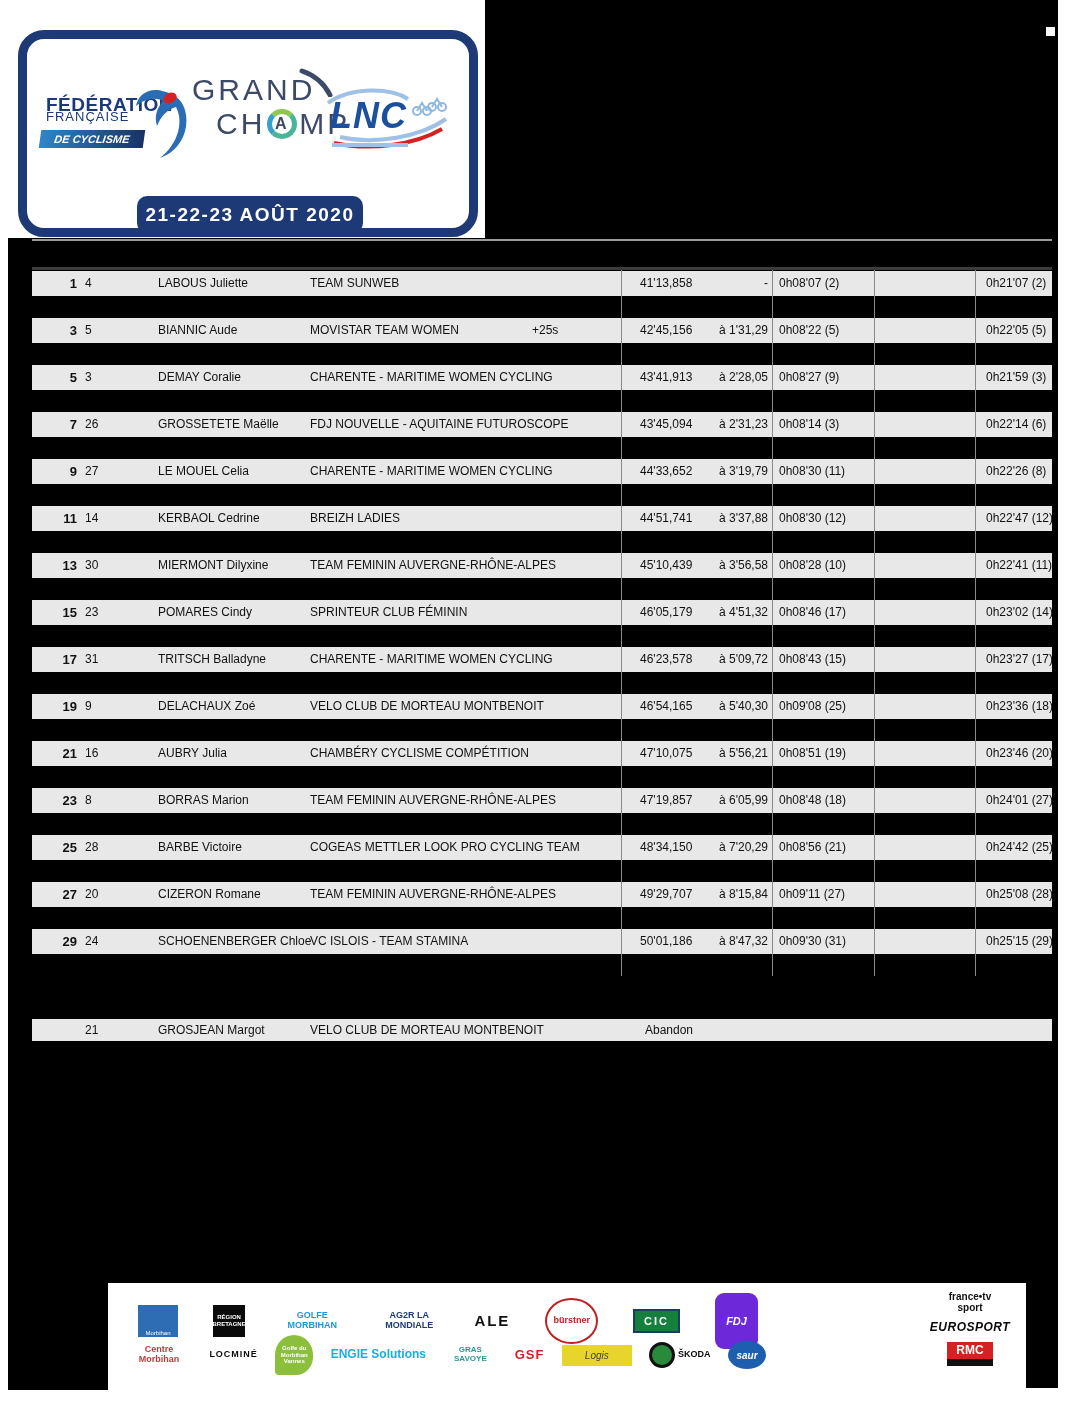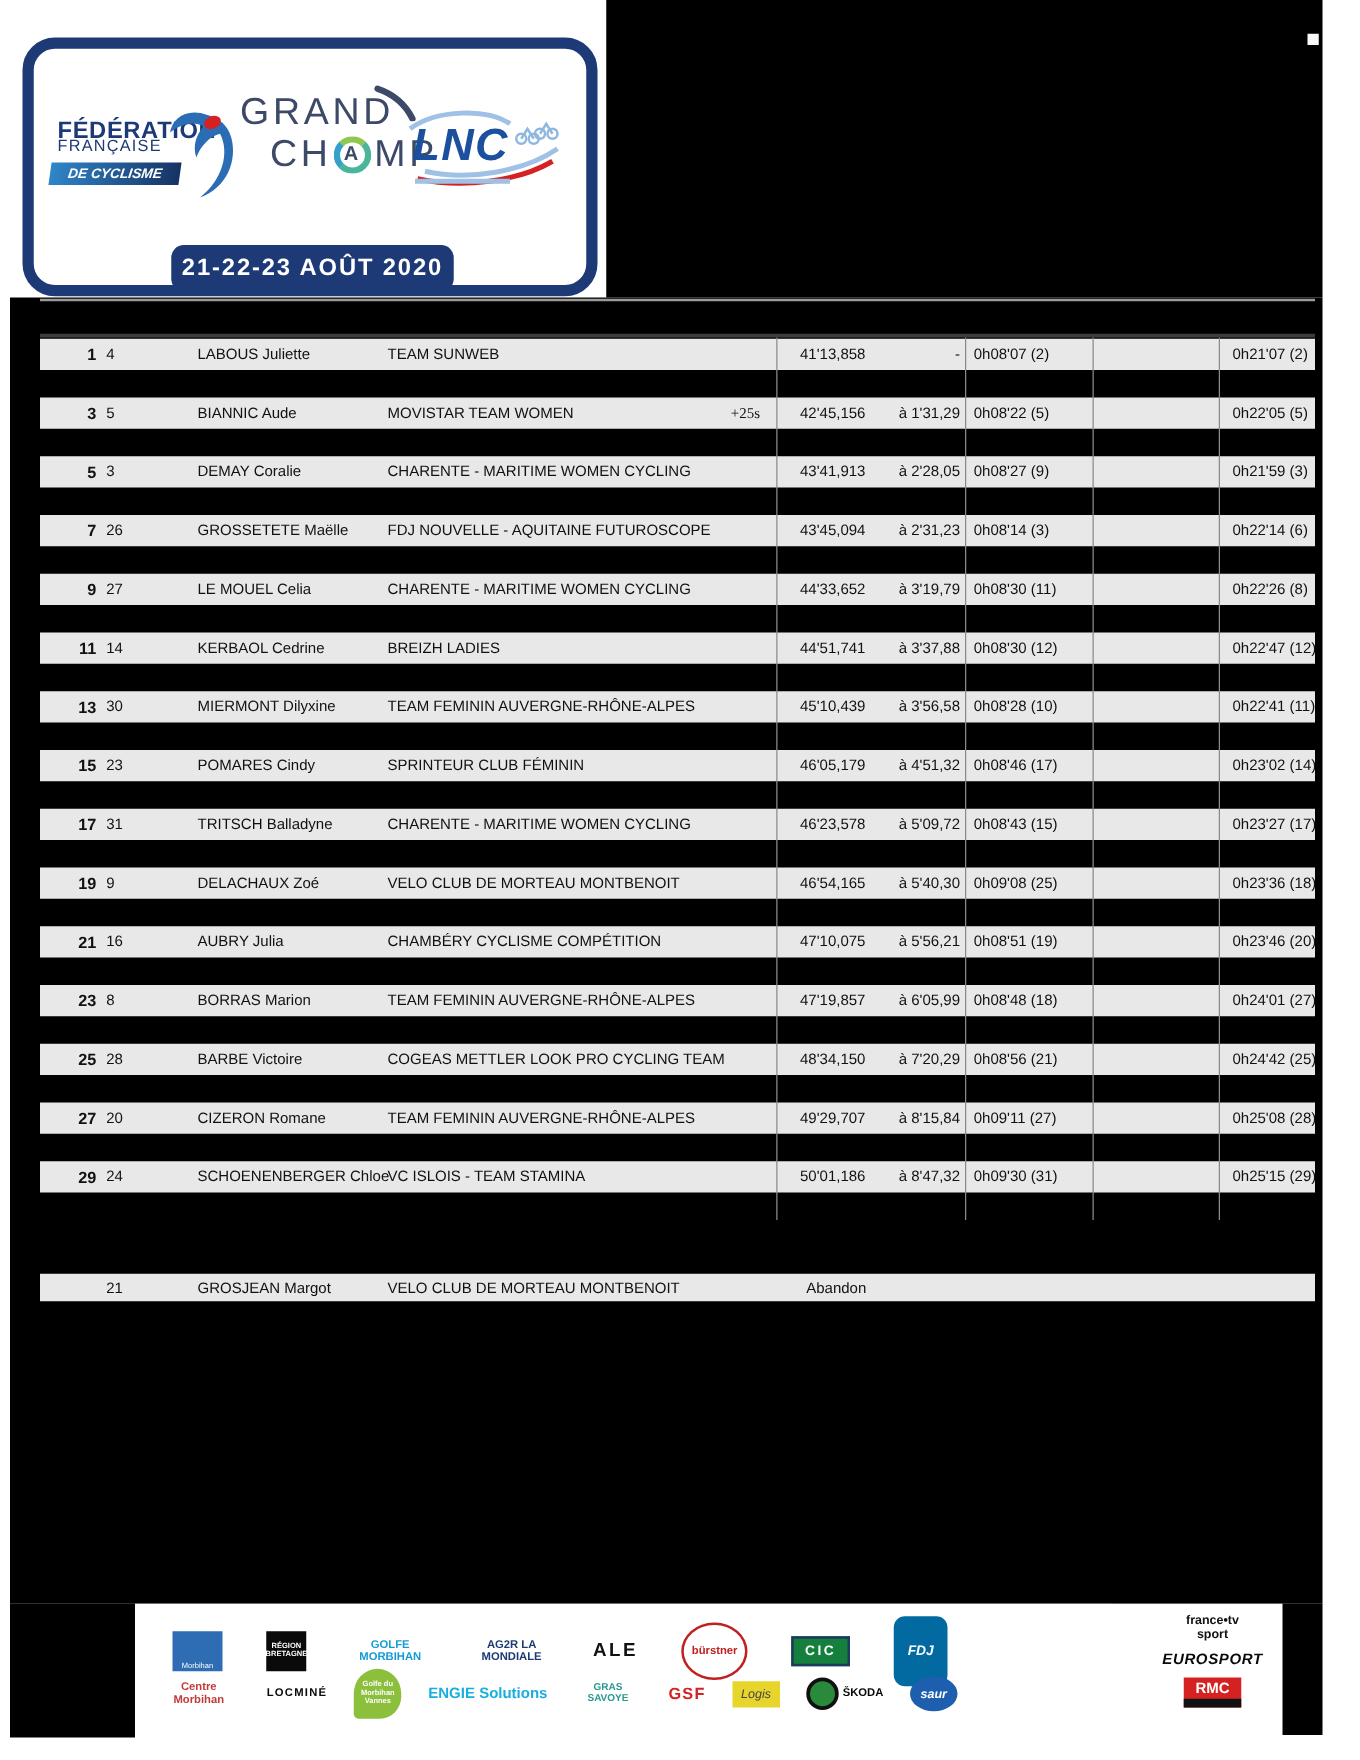--- a/index.html
+++ b/index.html
@@ -55,21 +55,21 @@
   .vline{position:absolute;top:270px;width:1px;height:706px;background:#8a8a8a;z-index:3;}
   .v1{left:621px;} .v2{left:772px;} .v3{left:874px;} .v4{left:975px;}
 
   .rows{position:absolute;left:32px;top:271px;width:1020px;}
   .trow{position:relative;height:25px;margin-bottom:22px;background:#e8e8e8;}
   .c{position:absolute;top:0;height:25px;line-height:25px;font-size:12px;white-space:nowrap;}
   .c.rank{left:0;width:45px;text-align:right;font-weight:bold;font-size:13px;}
   .c.bib{left:53px;}
   .c.name{left:126px;}
   .c.team{left:278px;}
-  .c.bonus{left:500px;width:76px;text-align:right;font-family:Liberation Serif, serif;}
+  .c.bonus{left:500px;width:76px;text-align:left;}
   .c.time{left:608px;}
   .c.gap{left:636px;width:100px;text-align:right;}
   .c.sp1{left:747px;}
   .c.sp2{left:954px;}
 
   .abrow{position:absolute;left:32px;top:1019px;width:1020px;height:22px;background:#e8e8e8;}
   .abrow .c{height:22px;line-height:22px;}
   .abrow .status{left:613px;}
 
   
@@ -80,31 +80,31 @@
   .sp-right{position:absolute;right:6px;top:8px;width:100px;display:flex;flex-direction:column;
         align-items:center;gap:8px;}
   .logo{display:inline-flex;align-items:center;justify-content:center;text-align:center;line-height:1.1;}
   .lg-morbihan{width:40px;height:32px;background:#2e6db4;color:#fff;font-size:6px;align-items:flex-end;position:relative;}
   .lg-bretagne{width:32px;height:32px;background:#0a0a0a;color:#fff;font-size:6px;font-weight:bold;}
   .lg-golfe{width:64px;color:#169bd7;font-size:9px;font-weight:800;}
   .lg-ag2r{width:60px;color:#1d3a76;font-size:9px;font-weight:800;}
   .lg-ale{color:#111;font-size:15px;font-weight:900;letter-spacing:2px;}
   .lg-burstner{color:#c02020;border:2px solid #c02020;border-radius:50%;padding:16px 6px;font-size:9px;font-weight:bold;}
   .lg-cic{background:#15803d;color:#fff;font-weight:bold;font-size:11px;padding:4px 9px;border:2px solid #1d3a5f;letter-spacing:2px;}
-  .lg-fdj{background:#0369a1;color:#fff;font-weight:900;font-style:italic;font-size:11px;padding:22px 11px;border-radius:9px;text-align:center;}
+  .lg-fdj{background:#6d28d9;color:#fff;font-weight:900;font-style:italic;font-size:11px;padding:22px 11px;border-radius:9px;text-align:center;}
   .lg-ftv{width:70px;color:#111;font-size:10px;font-weight:bold;}
   .lg-eurosport{color:#0a0a0a;font-size:12px;font-weight:900;font-style:italic;letter-spacing:.5px;}
   .lg-rmc{background:#d42222;color:#fff;font-weight:900;font-size:12px;padding:2px 9px;border-bottom:7px solid #111;}
   .lg-cmorbihan{width:66px;color:#c23a3a;font-size:9px;font-weight:800;}
   .lg-locmine{color:#0a0a0a;font-size:9px;font-weight:900;letter-spacing:1px;}
   .lg-bubble{width:38px;height:40px;background:#8bbf3c;color:#fff;font-size:6px;font-weight:bold;border-radius:50% 50% 45% 10%;}
   .lg-engie{color:#18aedd;font-weight:bold;font-size:12px;}
   .lg-gras{width:54px;color:#2a9a8f;font-size:8px;font-weight:bold;}
   .lg-gsf{color:#d42222;font-weight:900;font-size:13px;letter-spacing:1px;}
-  .lg-logis{background:#e7d52c;color:#444;font-style:italic;font-size:10px;padding:5px 7px;}
+  .lg-logis{background:#e7d52c;color:#444;font-style:italic;font-size:10px;padding:5px 23px;}
   .lg-skoda{color:#0a0a0a;font-weight:bold;font-size:9px;}
   .lg-skoda::before{content:"";width:20px;height:20px;border-radius:50%;border:3px solid #111;background:#2a8a3c;margin-right:3px;}
   .lg-saur{width:38px;height:28px;background:#1d5fae;color:#fff;font-weight:800;font-style:italic;font-size:10px;border-radius:50%;}
 </style>
 </head>
 <body>
 
 <div class="page">
 
   <div class="blk blk-topright"></div>

